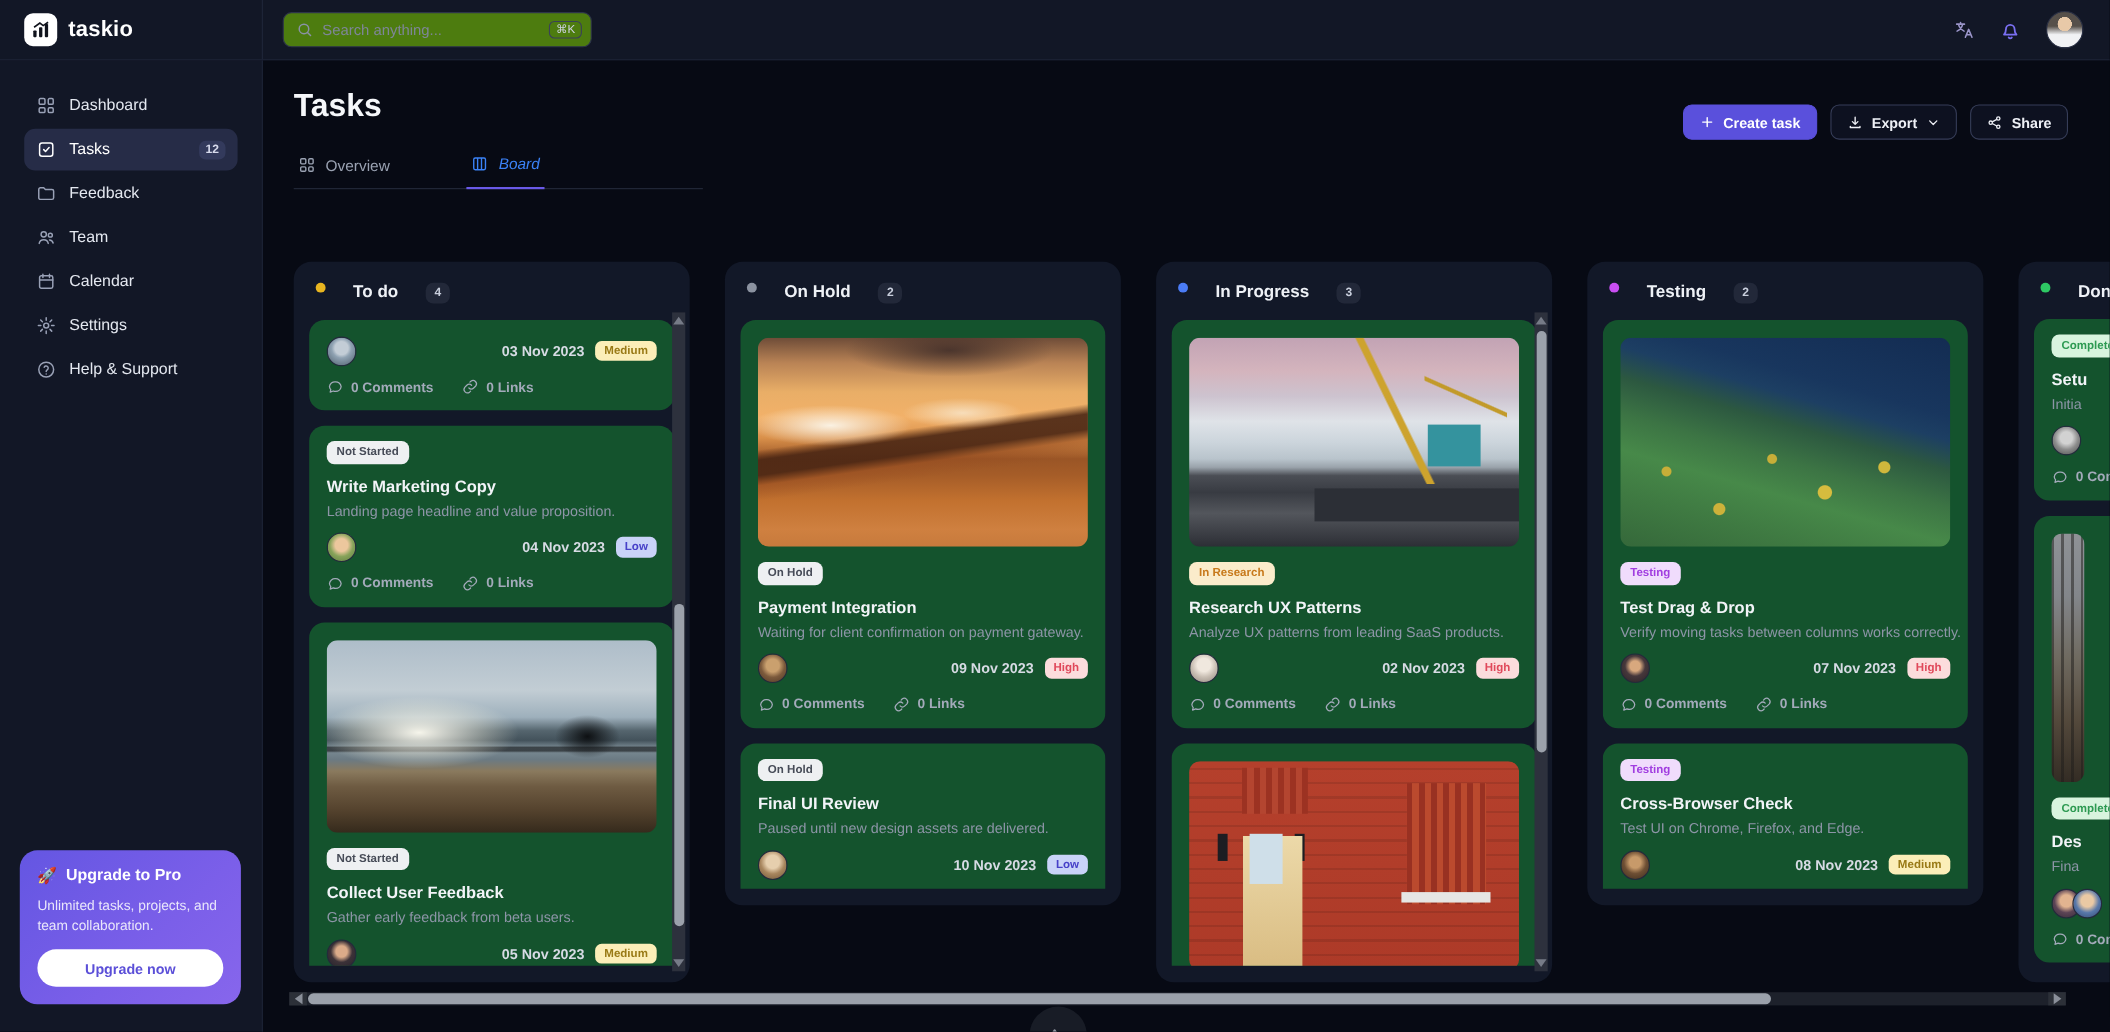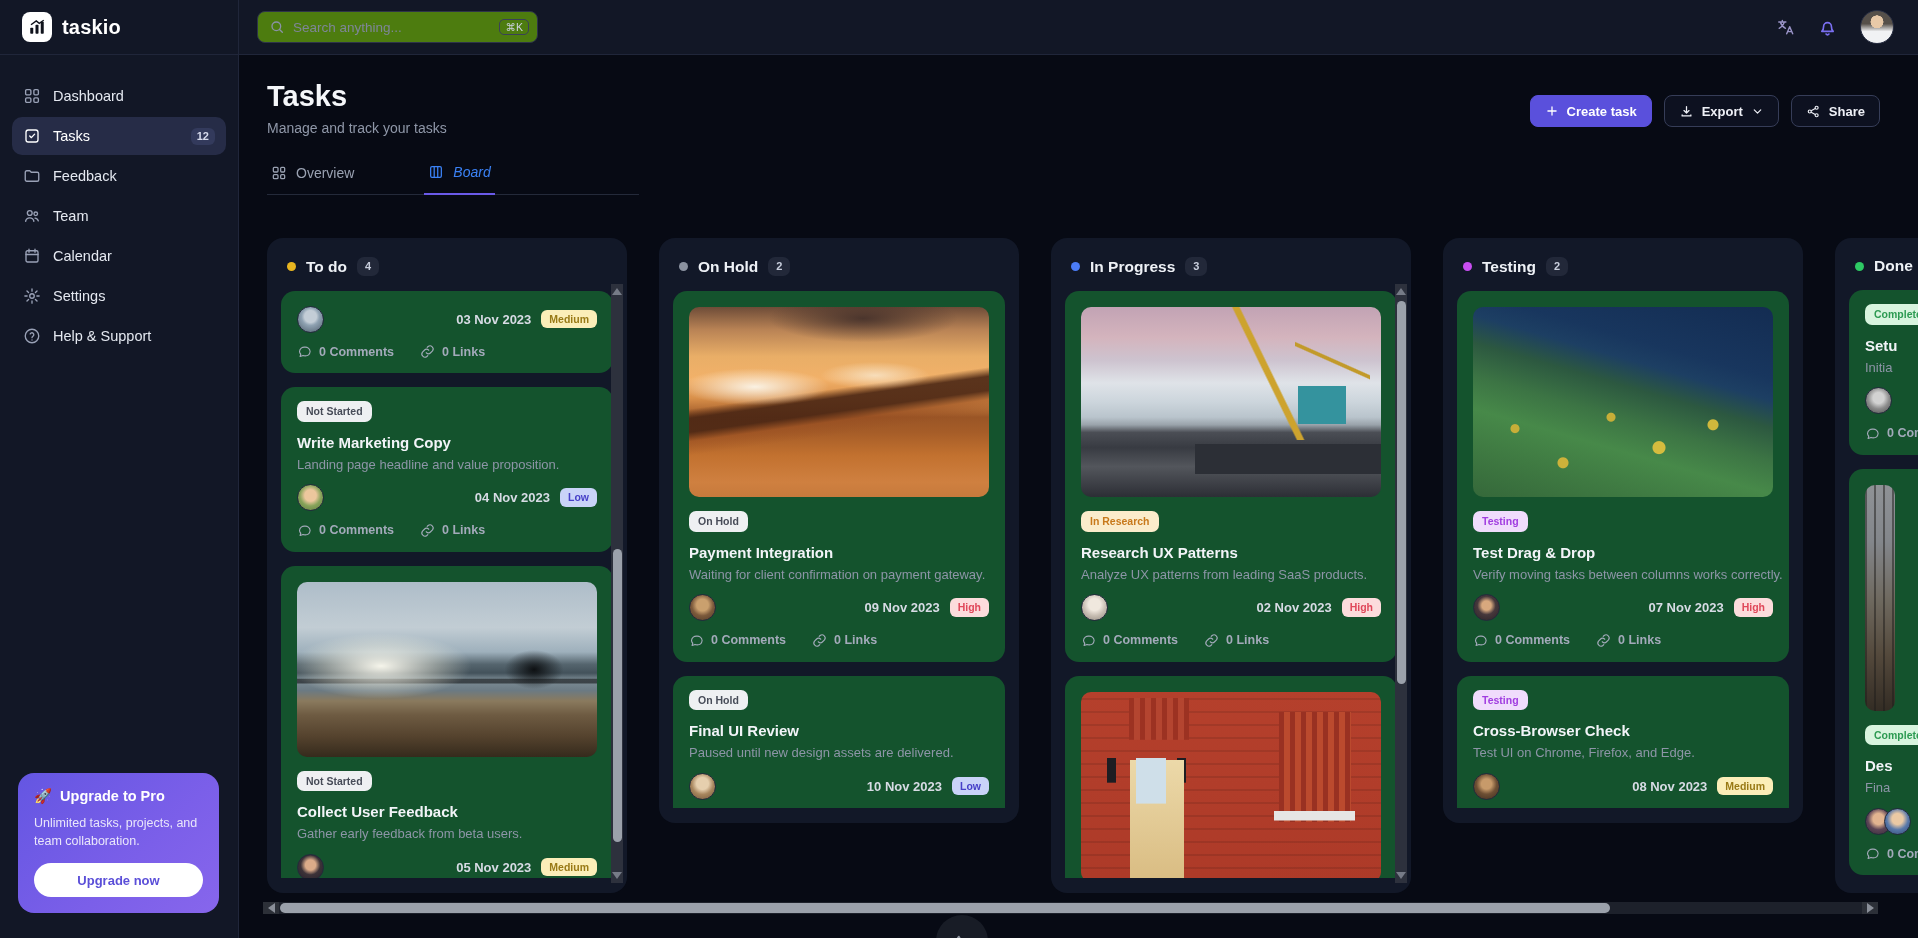--- a/index.html
+++ b/index.html
@@ -19,21 +19,21 @@
   .kbd { border:1px solid #3a4158; border-radius:5px; color:#cdd2e0; font-size:10.5px; padding:2px 5px; line-height:1; white-space:nowrap; }
   .topbar-right { margin-left:auto; display:flex; align-items:center; gap:22px; padding-right:24px; }
   .icon-btn { background:none; border:none; cursor:pointer; display:flex; align-items:center; }
   .avatar-top { width:34px; height:34px; border-radius:50%;
     background: radial-gradient(circle at 50% 34%, #e8c9a8 0 24%, transparent 25%),
                 linear-gradient(180deg,#56504a 0 40%, #f1f2f4 64% 100%);
     border:1px solid #2a3044; }
 
   
   .body { flex:1; display:flex; min-height:0; }
-  .sidebar { width:239px; flex:0 0 239px; background:#121726; border-right:1px solid #20263a; position:relative; padding:22px 12px; }
+  .sidebar { width:239px; flex:0 0 239px; background:#121726; border-right:1px solid #20263a; position:relative; padding:22px 22px; }
   .nav-item { display:flex; align-items:center; gap:12px; height:38px; padding:0 11px; border-radius:10px; margin-bottom:2px; font-size:14.5px; color:#e4e8f0; cursor:pointer; }
   .nav-item .nico { color:#99a1b6; display:flex; }
   .nav-item.active { background:#262c47; color:#ffffff; }
   .nav-item.active .nico { color:#ffffff; }
   .nav-badge { margin-left:auto; background:#333a5c; color:#d6daec; font-size:11px; font-weight:700; border-radius:6px; padding:3px 6px; line-height:1; }
 
   .upgrade { position:absolute; left:18px; bottom:25px; width:201px; border-radius:16px; padding:15px 16px 16px;
     background:linear-gradient(135deg,#6456e2 0%,#7b5fe9 60%,#8766ec 100%); }
   .upgrade-head { display:flex; align-items:center; gap:8px; font-size:14.5px; font-weight:700; color:#fff; }
   .upgrade-desc { margin-top:9px; font-size:12.5px; line-height:1.45; color:#e9e6fb; }
@@ -49,21 +49,21 @@
 
   .tabs { margin:24px 0 0 28px; width:372px; display:flex; gap:66px; border-bottom:1px solid #242a3a; }
   .tab { display:flex; align-items:center; gap:9px; font-size:14px; color:#9aa2b2; padding:4px 4px 13px; cursor:pointer; }
   .tab.active { color:#3b82f6; border-bottom:2px solid #6a5ae8; margin-bottom:-1px;font-style:italic; }
 
   
   .board { position:absolute; top:183px; left:28px; right:-500px; bottom:0; display:flex; gap:32px; align-items:flex-start; }
   .column { width:360px; flex:0 0 360px; background:#121828; border-radius:16px; padding:14px; position:relative; }
   .column.tall { height:655px; }
   .column.short { height:585px; }
-  .col-head { display:flex; align-items:center; gap:10px; padding:5px 6px 15px; }
+  .col-head { display:flex; align-items:flex-start; gap:25px; padding:5px 6px 15px; }
   .dot { width:9px; height:9px; border-radius:50%; }
   .col-name { font-size:15.5px; font-weight:700; color:#eef1f6; }
   .col-count { background:#222839; color:#c9cfdd; font-size:11px; font-weight:700; border-radius:7px; padding:4px 8px; line-height:1; }
   .cards { overflow:hidden; height:calc(100% - 40px); }
 
   .card { background:#14532d; border-radius:14px; padding:14px 16px; margin-bottom:14px; }
   .card-img { height:190px; border-radius:10px; margin:2px 0 14px; }
   .card-img.h175 { height:175px; }
   .card-img.strip { width:30px; height:226px; }
   .status-badge { display:inline-block; font-size:10.5px; font-weight:700; padding:4px 9px; border-radius:7px; line-height:1.2; margin-bottom:10px; white-space:nowrap; }
@@ -272,21 +272,20 @@
           <span>🚀</span>
           <span>Upgrade to Pro</span>
         </div>
         <div class="upgrade-desc">Unlimited tasks, projects, and team collaboration.</div>
         <button class="upgrade-btn">Upgrade now</button>
       </div>
     </nav>
 
     <main class="main">
       <h1 class="page-title">Tasks</h1>
-      <div class="page-sub">Manage and track your tasks</div>
 
       <div class="actions">
         <button class="btn btn-primary">
           <svg width="14" height="14" viewBox="0 0 24 24" fill="none" stroke="#fff" stroke-width="2.2" stroke-linecap="round">
               <path d="M12 5v14M5 12h14"></path>
             </svg>
           <span>Create task</span>
         </button>
         <button class="btn btn-ghost">
           <svg width="15" height="15" viewBox="0 0 24 24" fill="none" stroke="#eef0f6" stroke-width="2" stroke-linecap="round" stroke-linejoin="round">

